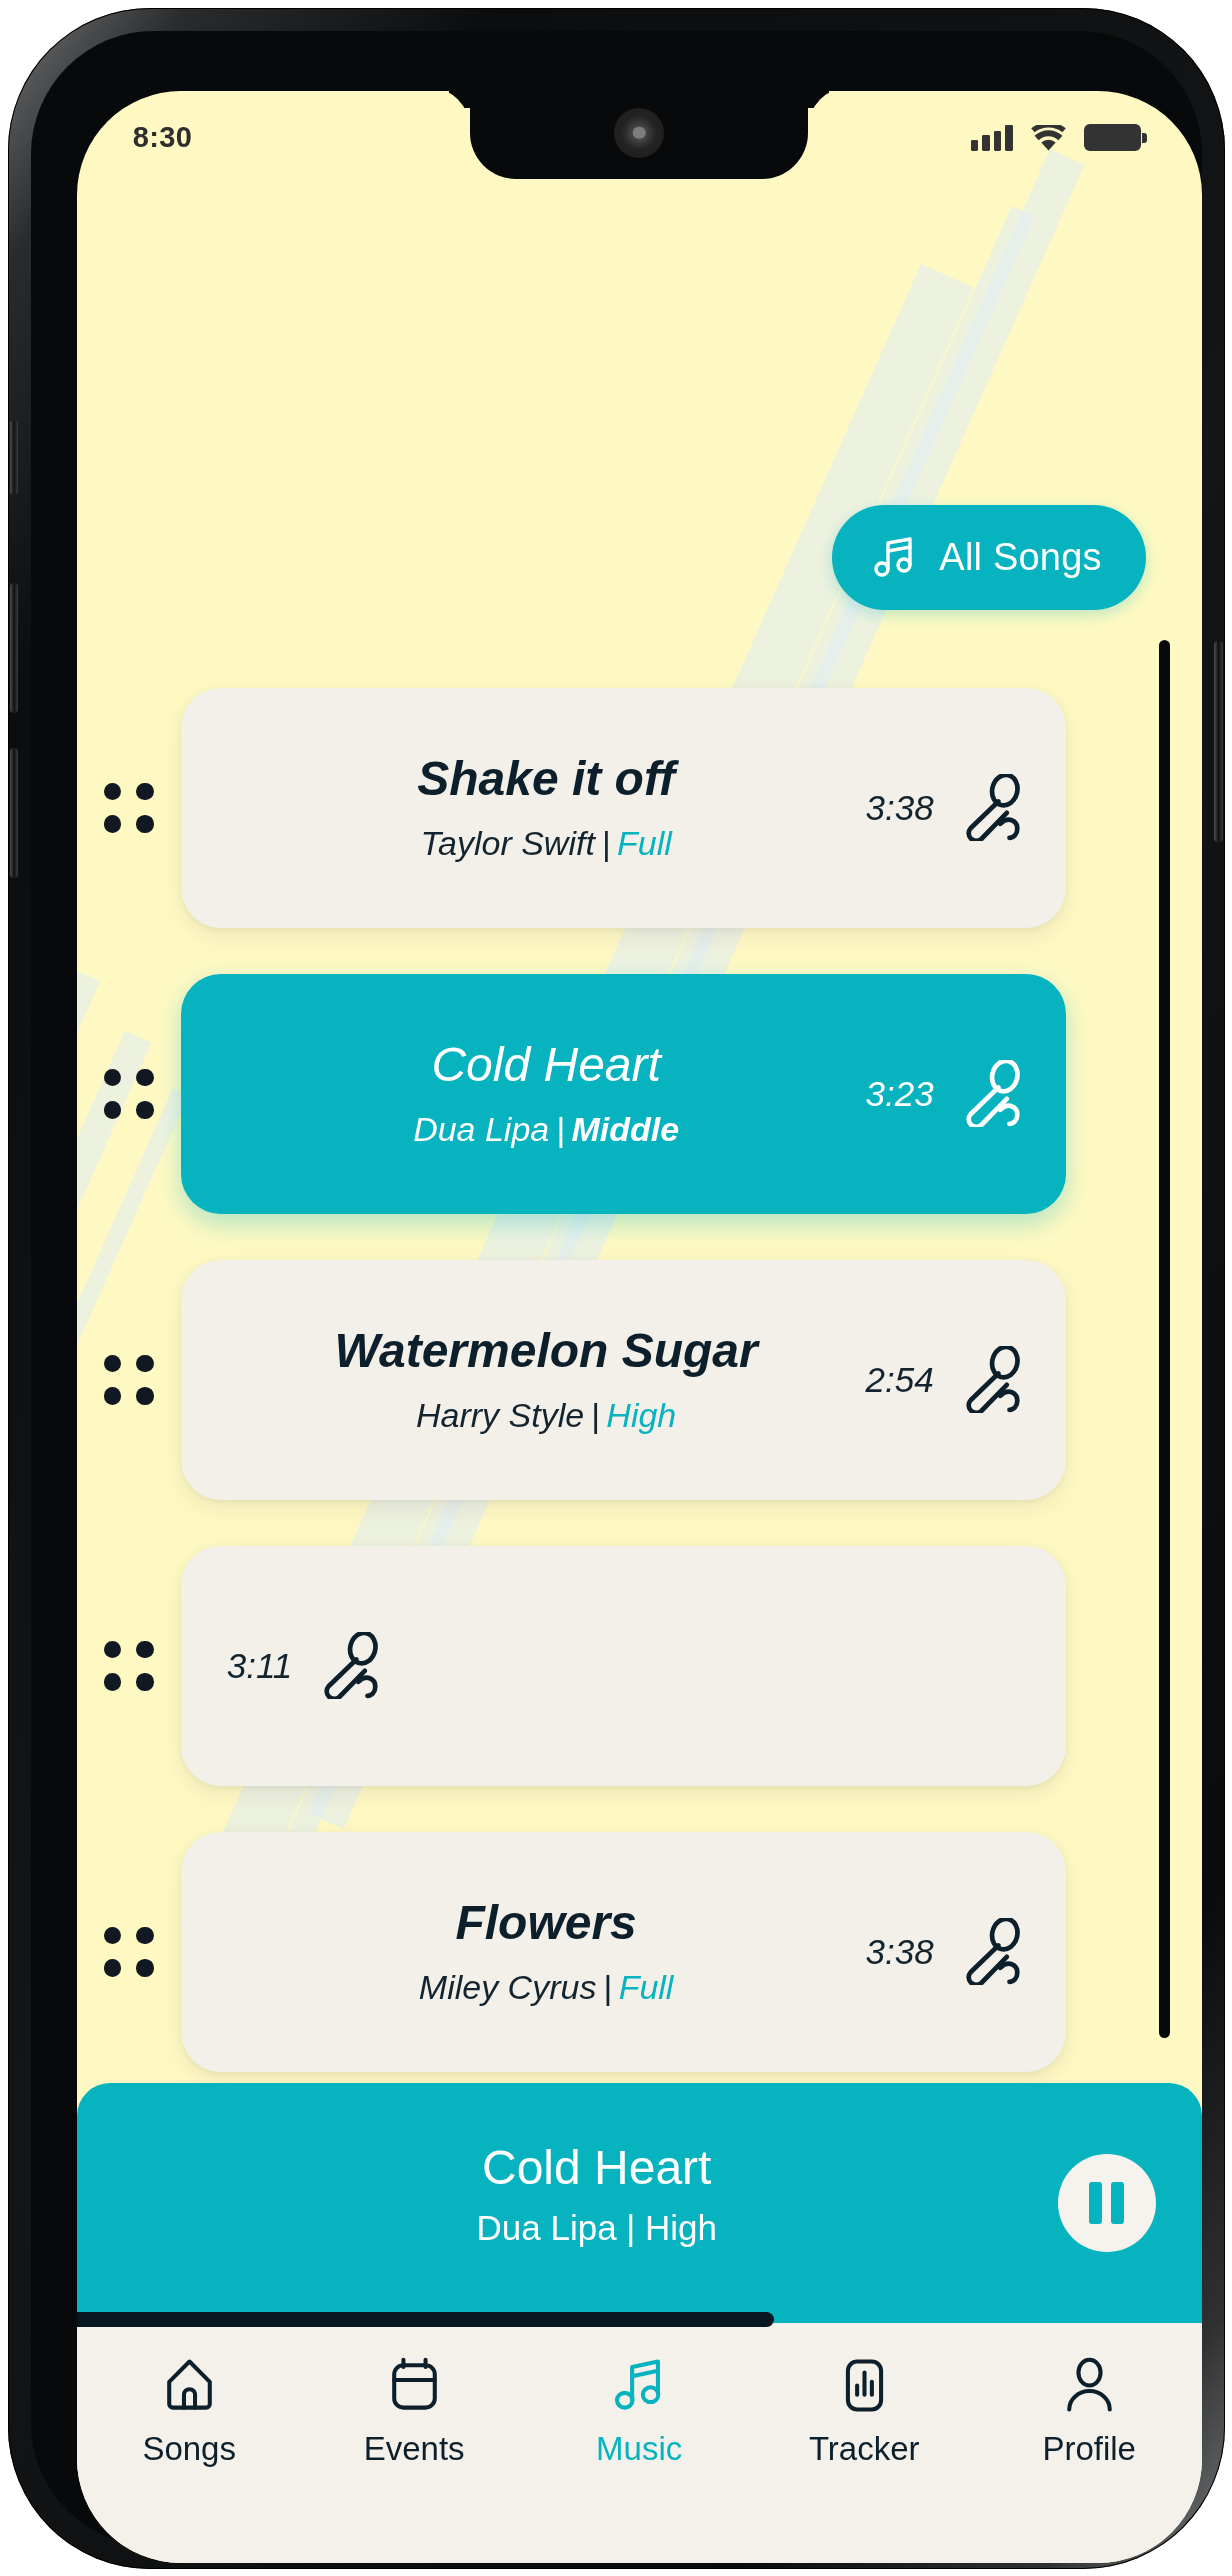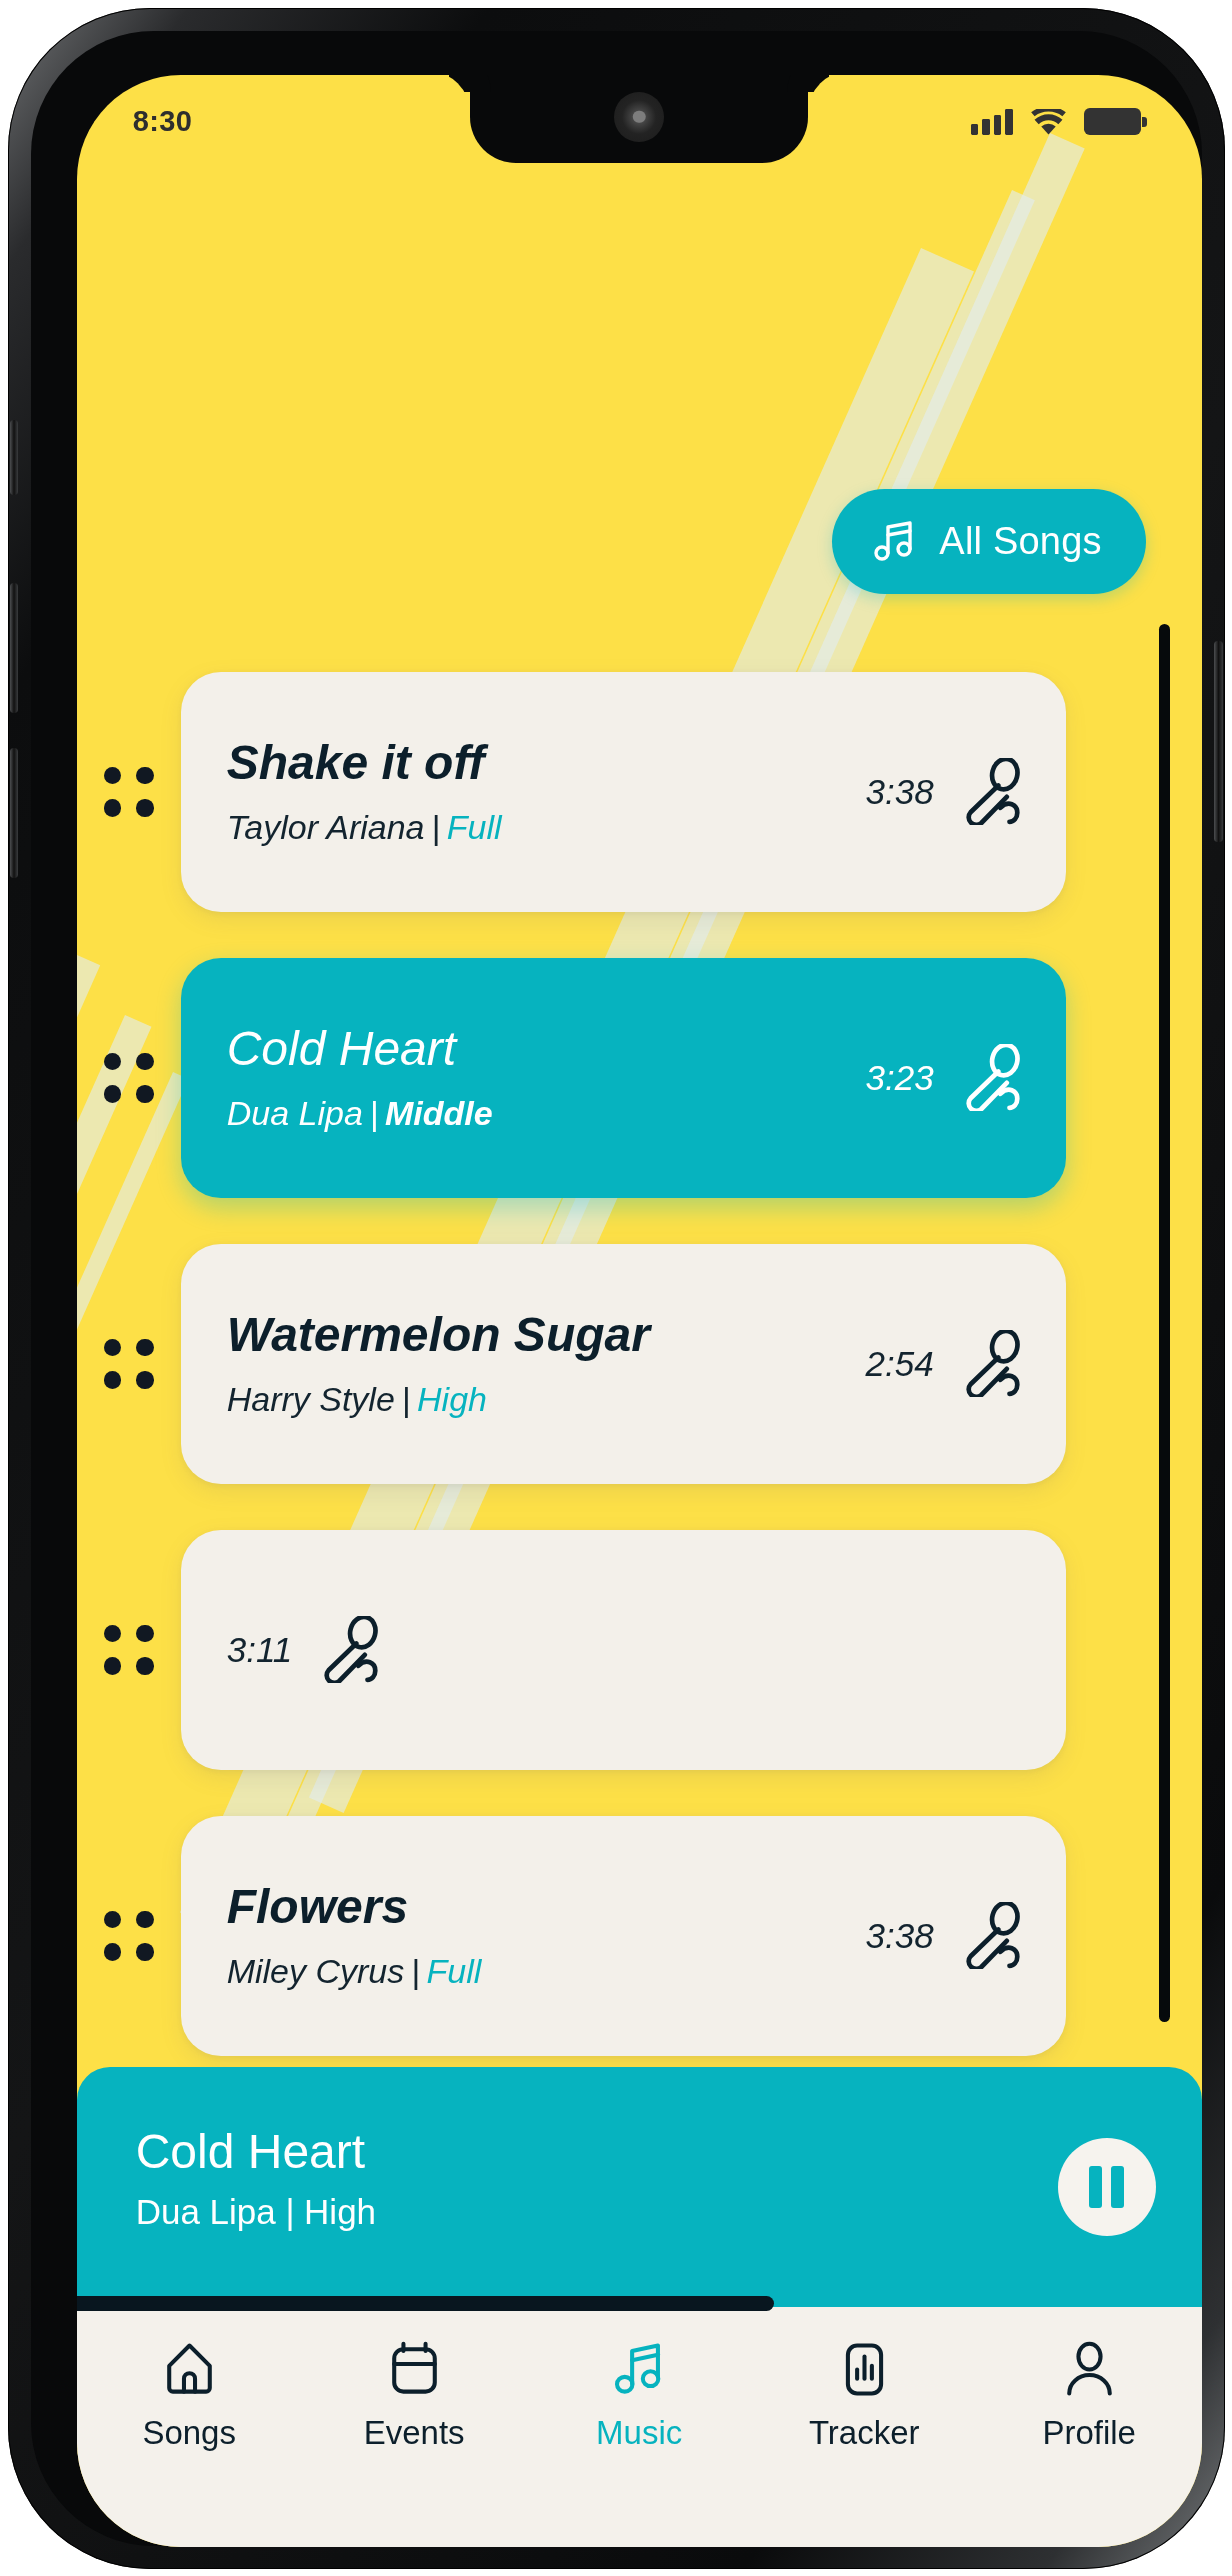--- a/index.html
+++ b/index.html
@@ -19,25 +19,26 @@
       linear-gradient(125deg,#6f7173 0%,#2a2b2d 6%,#0c0d0e 16%,#141516 50%,#0a0b0c 84%,#2e3032 94%,#76797b 100%);
     box-shadow:0 0 0 1px #000 inset;
   }
   #phone-bezel{
     position:absolute; left:23px; top:23px;
     width:1171px; height:2515px;
     border-radius:123px;
     background:#08090a;
   }
   #phone-screen{
-    position:absolute; left:46px; top:44px;
+    position:absolute; left:46px; top:60px;
     width:1125px; height:2472px;
     border-radius:104px;
-    background:#fde047;
+    background:#fef9c3;
     overflow:hidden;
+    text-align:center;
   }
 
   
   .side-btn{ position:absolute; background:linear-gradient(90deg,#4c4e50,#111,#3a3c3e); border-radius:3.8px; }
   #btn-silent{ left:1.9px; top:412px; width:8.6px; height:75px; }
   #btn-volup{ left:1.9px; top:575px; width:8.6px; height:130px; }
   #btn-voldn{ left:1.9px; top:740px; width:8.6px; height:130px; }
   #btn-power{ right:1.9px; top:633px; width:8.6px; height:201px; }
 
   
@@ -253,21 +254,21 @@
               <div class="dots">
                 <i></i>
                 <i></i>
                 <i></i>
                 <i></i>
               </div>
             </div>
             <div class="song-card">
               <div class="song-meta">
                 <div class="song-title">Shake it off</div>
-                <div class="song-sub"><span>Taylor Ariana</span><span class="sep">|</span><span class="tag">Full</span></div>
+                <div class="song-sub"><span>Taylor Swift</span><span class="sep">|</span><span class="tag">Full</span></div>
               </div>
               <div class="song-dur">3:38</div>
               <svg class="mic-icon" viewBox="0 0 28 30" fill="none" stroke="#0c1f2b" stroke-width="2.1" stroke-linecap="round" stroke-linejoin="round">
                 <ellipse cx="19.5" cy="7.2" rx="5.6" ry="6.9" transform="rotate(14 19.5 7.2)"></ellipse>
                 <path d="M16.6 12.3 L4.2 24.3 a3.4 3.4 0 0 0 4.8 4.8 L20.4 17.4"></path>
                 <path d="M17.5 22.3 c3.6 -3.5 7.6 -1.4 7.6 2.2 c0 2.4 -1.6 4.1 -3.5 4.1"></path>
               </svg>
             </div>
           </div>
           <div class="song-row">

